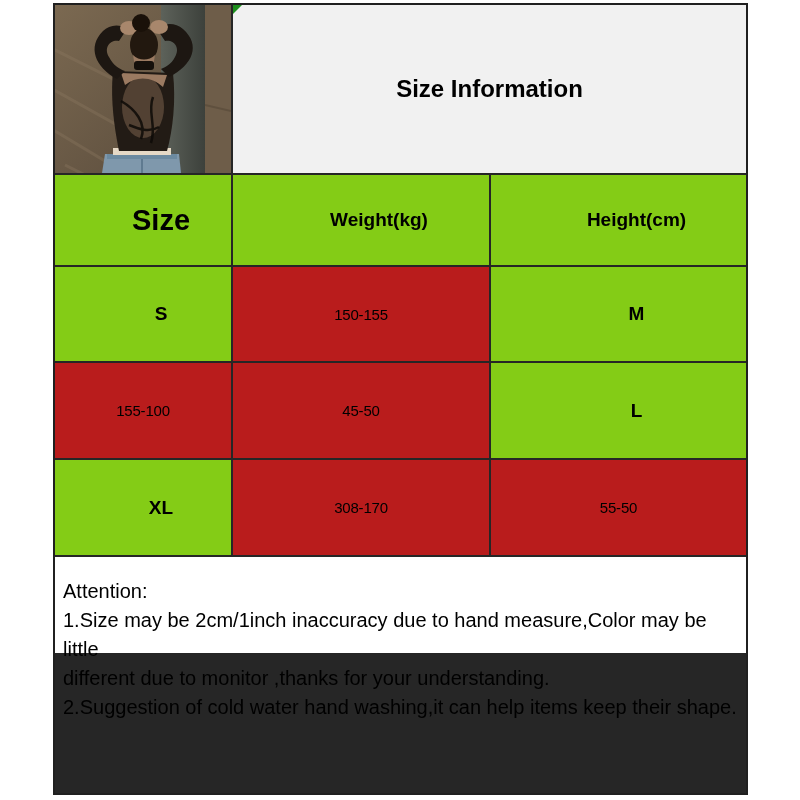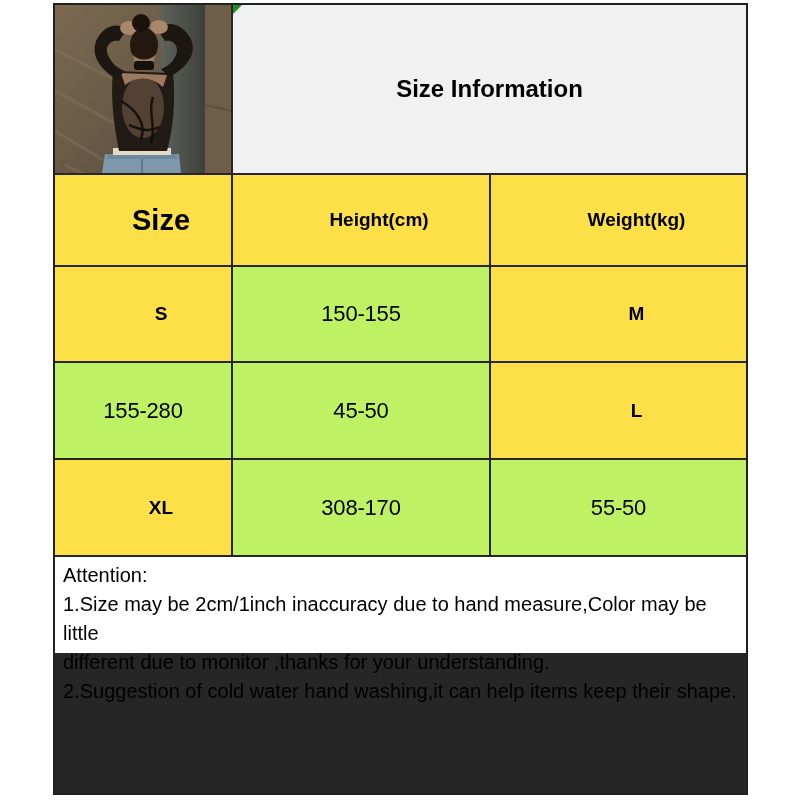--- a/index.html
+++ b/index.html
@@ -8,32 +8,32 @@
     font-family:"Liberation Sans", sans-serif;color:#000;
   }
   .sheet{
     position:absolute;left:53px;top:3px;
     display:grid;
     grid-template-columns:176px 256px 255px;
     grid-template-rows:168px 90px 94px 95px 95px 96px 138px;
     gap:2px;background:#262626;border:2px solid #202020;
   }
   .cell{display:flex;align-items:center;justify-content:center;text-align:center;}
-  .c-data{background:#bef264;font-size:22px;font-weight:400;letter-spacing:-0.2px;}
-  .c-hdr{background:#fde047;font-weight:bold;font-size:19px;padding-left:36px;}
+  .c-data{background:#b91c1c;font-size:15px;font-weight:400;letter-spacing:-0.2px;}
+  .c-hdr{background:#84cc16;font-weight:bold;font-size:19px;padding-left:36px;}
   .title-cell{
     grid-column:2/4;background:#f1f1f1;font-weight:bold;font-size:24px;
     position:relative;
   }
   .size-hdr{font-size:29px;}
   .image-cell{background:#4a3e31;padding:0;overflow:hidden;}
   .image-cell svg{display:block;width:100%;height:100%;}
   .attention{
     grid-column:1/4;background:#ffffff;display:block;text-align:left;
-    padding:4px 8px 0 8px;font-size:20px;line-height:29px;font-weight:400;
+    padding:20px 8px 0 8px;font-size:20px;line-height:29px;font-weight:400;
   }
   .corner-tri{
     position:absolute;left:0;top:0;width:9px;height:9px;
     background:#1e8f1e;clip-path:polygon(0 0,100% 0,0 100%);
   }
 </style>
 </head>
 <body>
 
 <div class="sheet">
@@ -87,28 +87,28 @@
       <rect x="79" y="56" width="20" height="9" rx="3" fill="#15100b"></rect>
     </svg>
   </div>
 
   <div class="cell title-cell">
     <span class="corner-tri"></span>
     <span>Size Information</span>
   </div>
 
   <div class="cell c-hdr size-hdr">Size</div>
+  <div class="cell c-hdr">Weight(kg)</div>
   <div class="cell c-hdr">Height(cm)</div>
-  <div class="cell c-hdr">Weight(kg)</div>
 
   <div class="cell c-hdr">S</div>
   <div class="cell c-data">150-155</div>
 
   <div class="cell c-hdr">M</div>
-  <div class="cell c-data">155-280</div>
+  <div class="cell c-data">155-100</div>
   <div class="cell c-data">45-50</div>
 
   <div class="cell c-hdr">L</div>
 
   <div class="cell c-hdr">XL</div>
   <div class="cell c-data">308-170</div>
   <div class="cell c-data">55-50</div>
 
   <div class="cell attention">
     <div>Attention:</div>

